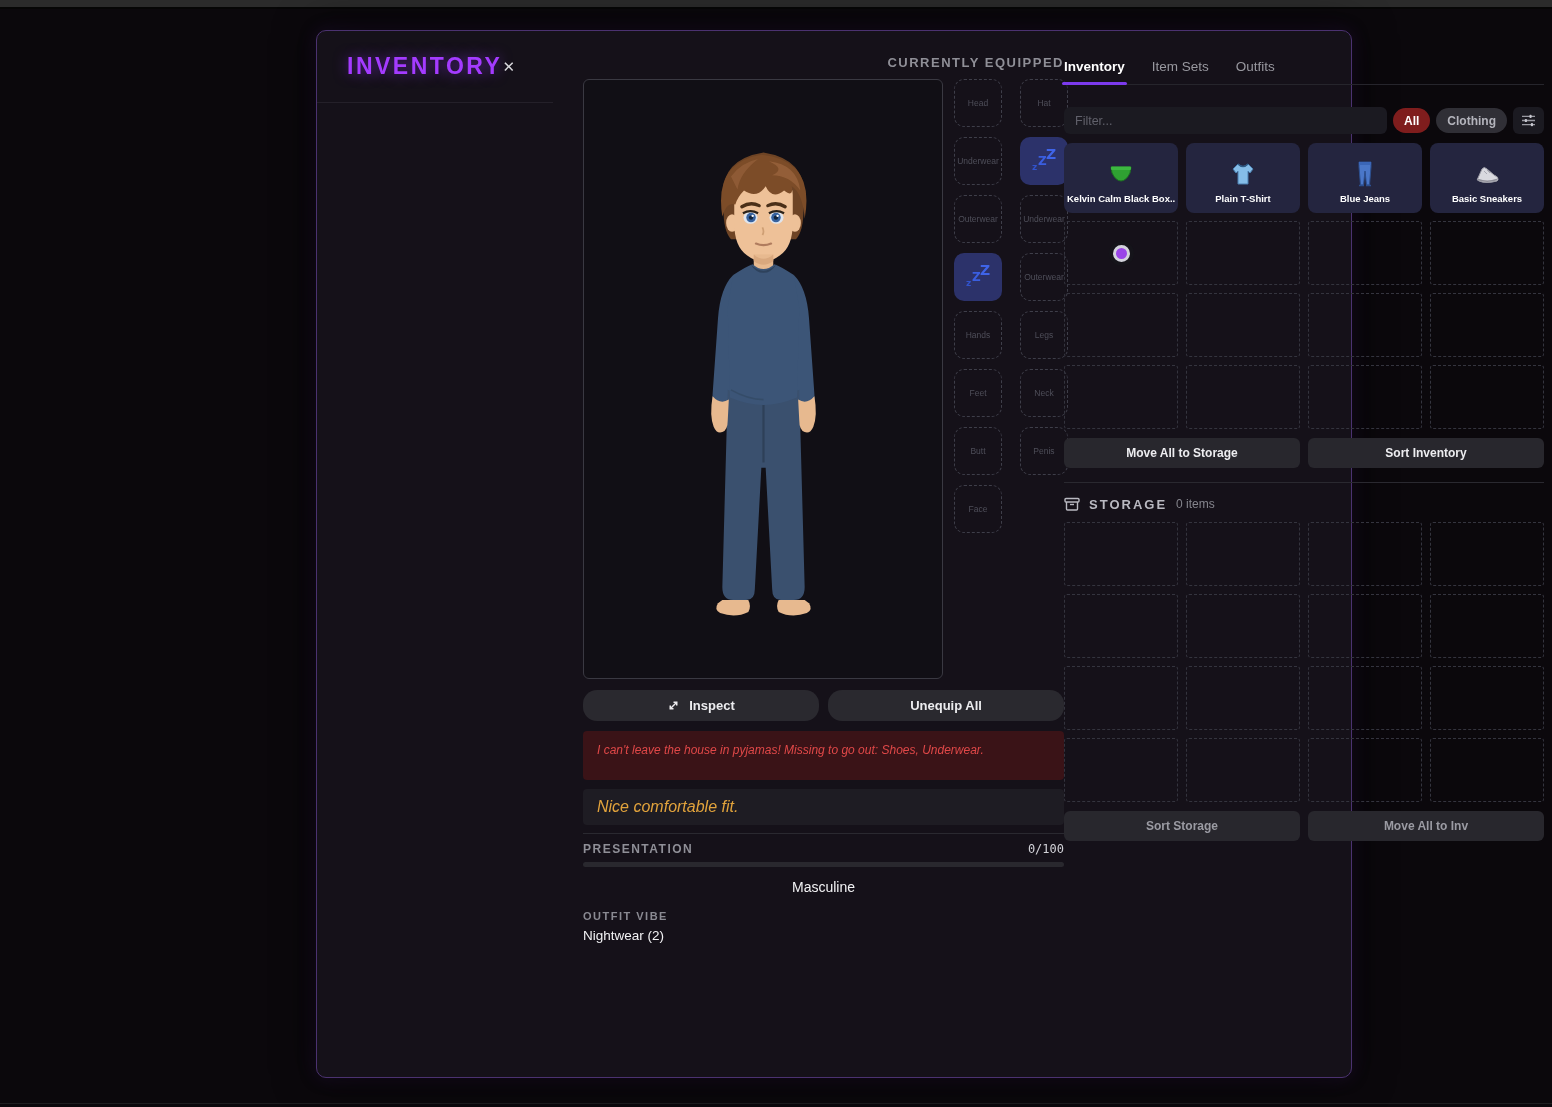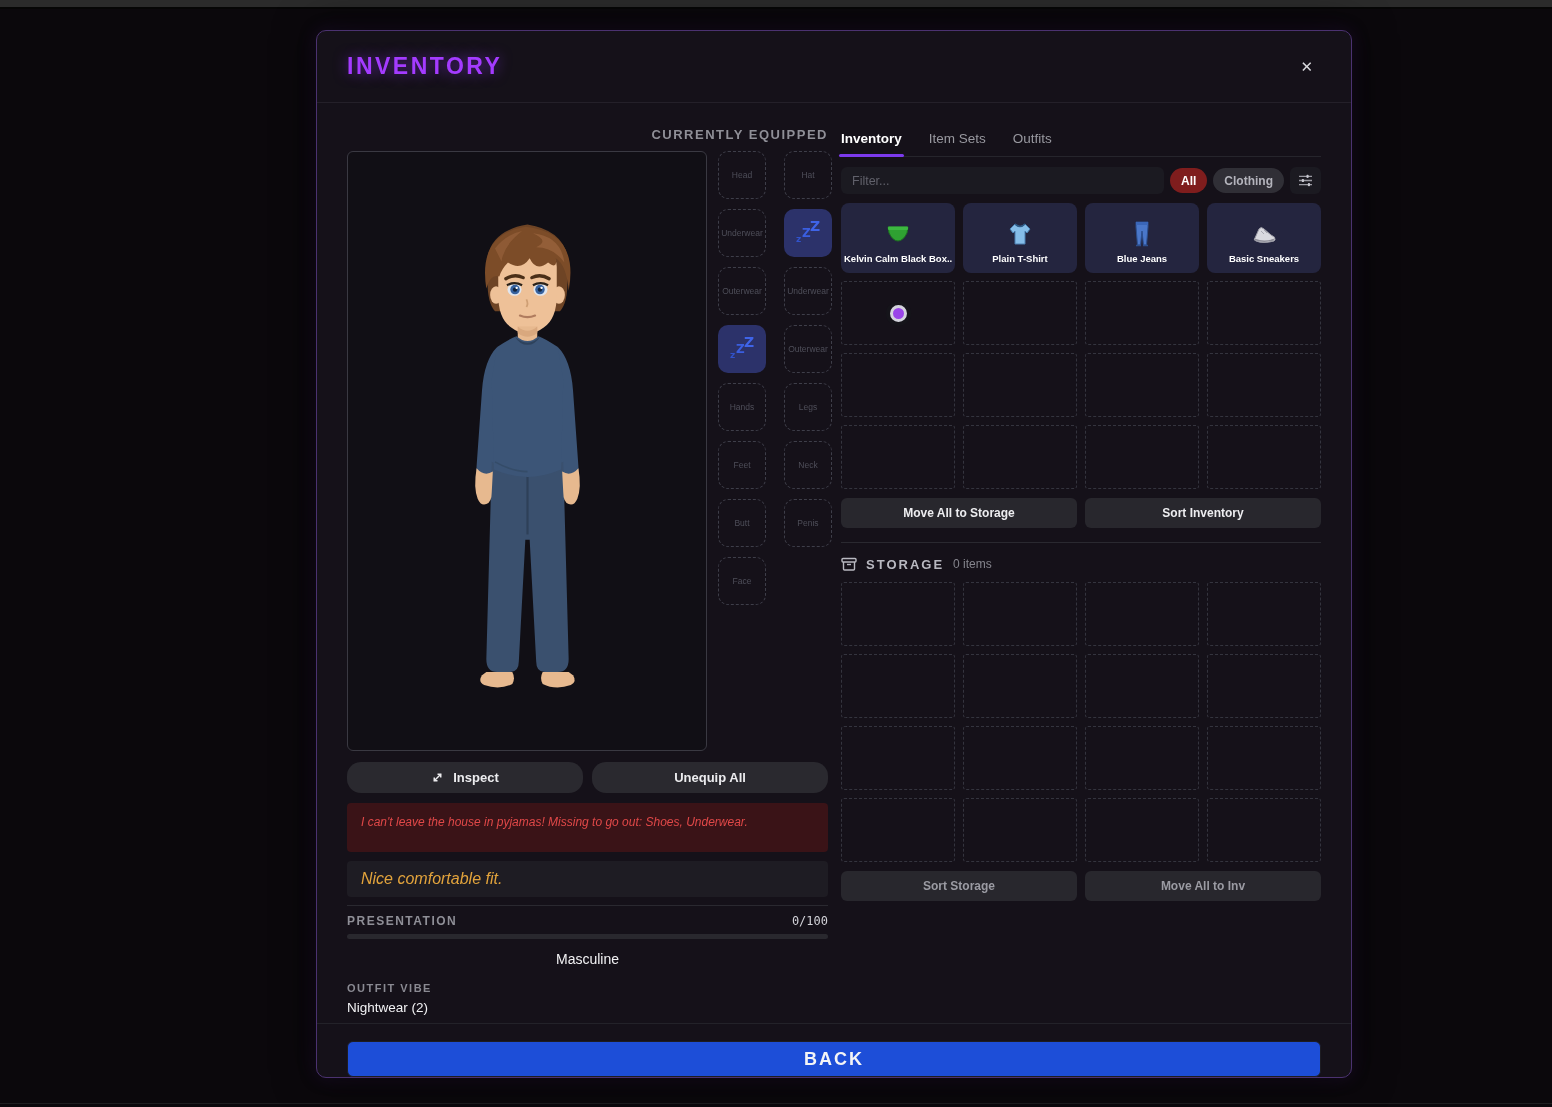--- a/index.html
+++ b/index.html
@@ -11,21 +11,21 @@
   }
   #top-strip { position:absolute; top:0; left:0; width:100%; height:9px;
     background:#2b2b2b; border-bottom:2px solid #060606; }
   #bottom-line { position:absolute; bottom:3px; left:0; width:100%; height:1px; background:#1e1e20; }
 
   
   .modal {
     position:absolute; left:316px; top:30px; width:1036px; height:1048px;
     background:#151119; border:1px solid #4b3270; border-radius:10px;
     box-shadow:0 0 40px rgba(0,0,0,.75), 0 0 18px rgba(90,40,150,.25);
-    display:flex; flex-direction:column;
+    display:flex; flex-direction:row;
   }
   .modal-header { height:72px; display:flex; align-items:center; padding:0 38px 0 30px;
     border-bottom:1px solid #242029; flex:0 0 auto; }
   .modal-title { font-size:23px; font-weight:bold; letter-spacing:2.5px; color:#a43bff;
     text-shadow:0 0 14px rgba(150,60,255,.6); }
   .close-btn { margin-left:auto; color:#d8d8dc; font-size:15px; cursor:pointer; background:none; border:none; }
 
   .modal-body { flex:1; padding:0 30px; display:flex; justify-content:space-between; }
   .left-col { width:481px; }
   .right-col { width:480px; }
@@ -65,21 +65,21 @@
   .vibe-value { margin-top:6px; font-size:13.5px; color:#f2f2f4; }
 
   
   .tabs { margin-top:28px; display:flex; gap:27px; border-bottom:1px solid #26252c;
     padding-bottom:10px; font-size:13.5px; }
   .tab { color:#98989f; cursor:pointer; position:relative; }
   .tab.active { color:#ffffff; font-weight:bold; }
   .tab.active::after { content:""; position:absolute; left:-2px; right:-2px; bottom:-11px;
     height:3px; background:#7c3aed; border-radius:2px; }
 
-  .filter-row { margin-top:10px; display:flex; align-items:center; gap:6px; }
+  .filter-row { margin-top:22px; display:flex; align-items:center; gap:6px; }
   .filter-input { flex:1; height:27px; background:#1b1a21; border:none; border-radius:6px;
     padding:0 11px; font-size:12.5px; color:#d8d8dc; font-family:inherit; }
   .filter-input::placeholder { color:#61616b; }
   .pill { height:25px; padding:0 11px; border:none; border-radius:13px; font-size:12px;
     font-weight:bold; cursor:pointer; font-family:inherit; }
   .pill-all { background:#7f1d1d; color:#fff; }
   .pill-clothing { background:#302f36; color:#b4b4bc; font-weight:600; }
   .btn-settings { width:31px; height:27px; background:#1b1a21; border:none; border-radius:6px;
     display:flex; align-items:center; justify-content:center; cursor:pointer; }
 

